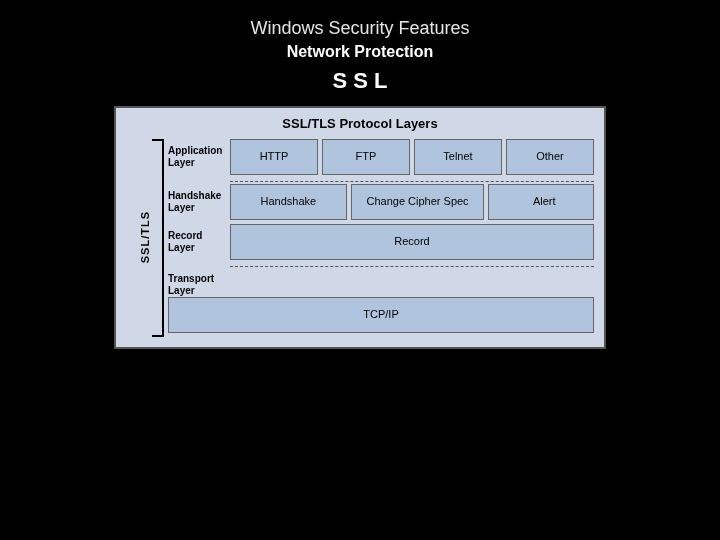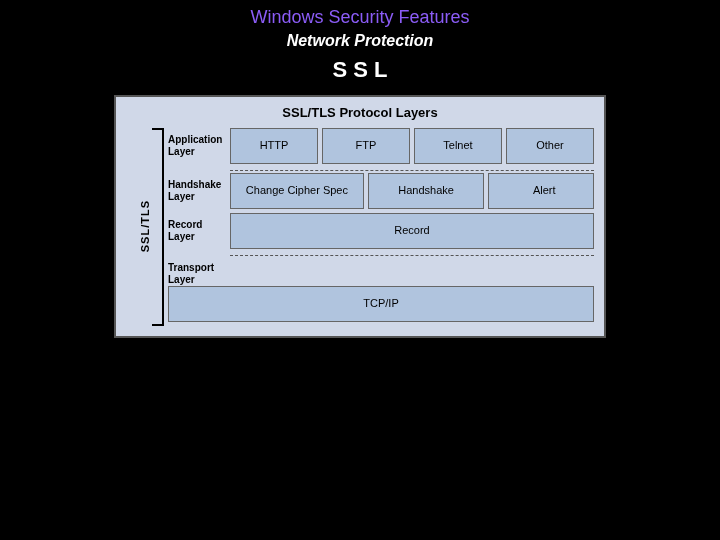--- a/index.html
+++ b/index.html
@@ -7,33 +7,32 @@
       width: 720px;
       height: 540px;
       background: #000;
       display: flex;
       flex-direction: column;
       align-items: center;
       font-family: Arial, sans-serif;
       overflow: hidden;
     }
     .main-title {
-      color: #8b5cf6;
+      color: #e5e5e5;
       font-size: 18px;
       font-weight: normal;
-      margin-top: 7px;
+      margin-top: 18px;
       margin-bottom: 4px;
       text-align: center;
     }
     .sub-title {
       color: #fff;
       font-size: 16px;
       font-weight: bold;
       margin-bottom: 6px;
-      font-style: italic;
     }
     .ssl-title {
       color: #fff;
       font-size: 22px;
       font-weight: bold;
       text-align: center;
       margin-bottom: 10px;
       line-height: 1.3;
     }
     .diagram-container {
@@ -173,22 +172,22 @@
           <div class="cell cell-telnet">Telnet</div>
           <div class="cell cell-other">Other</div>
         </div>
       </div>
 
       <hr class="dashed-divider">
 
       <div class="layer-row">
         <div class="layer-label">Handshake Layer</div>
         <div class="layer-content">
+          <div class="cell cell-handshake">Handshake</div>
           <div class="cell cell-cipher">Change Cipher Spec</div>
-          <div class="cell cell-handshake">Handshake</div>
           <div class="cell cell-alert">Alert</div>
         </div>
       </div>
 
       <div class="layer-row">
         <div class="layer-label">Record Layer</div>
         <div class="layer-content">
           <div class="cell cell-record">Record</div>
         </div>
       </div>

